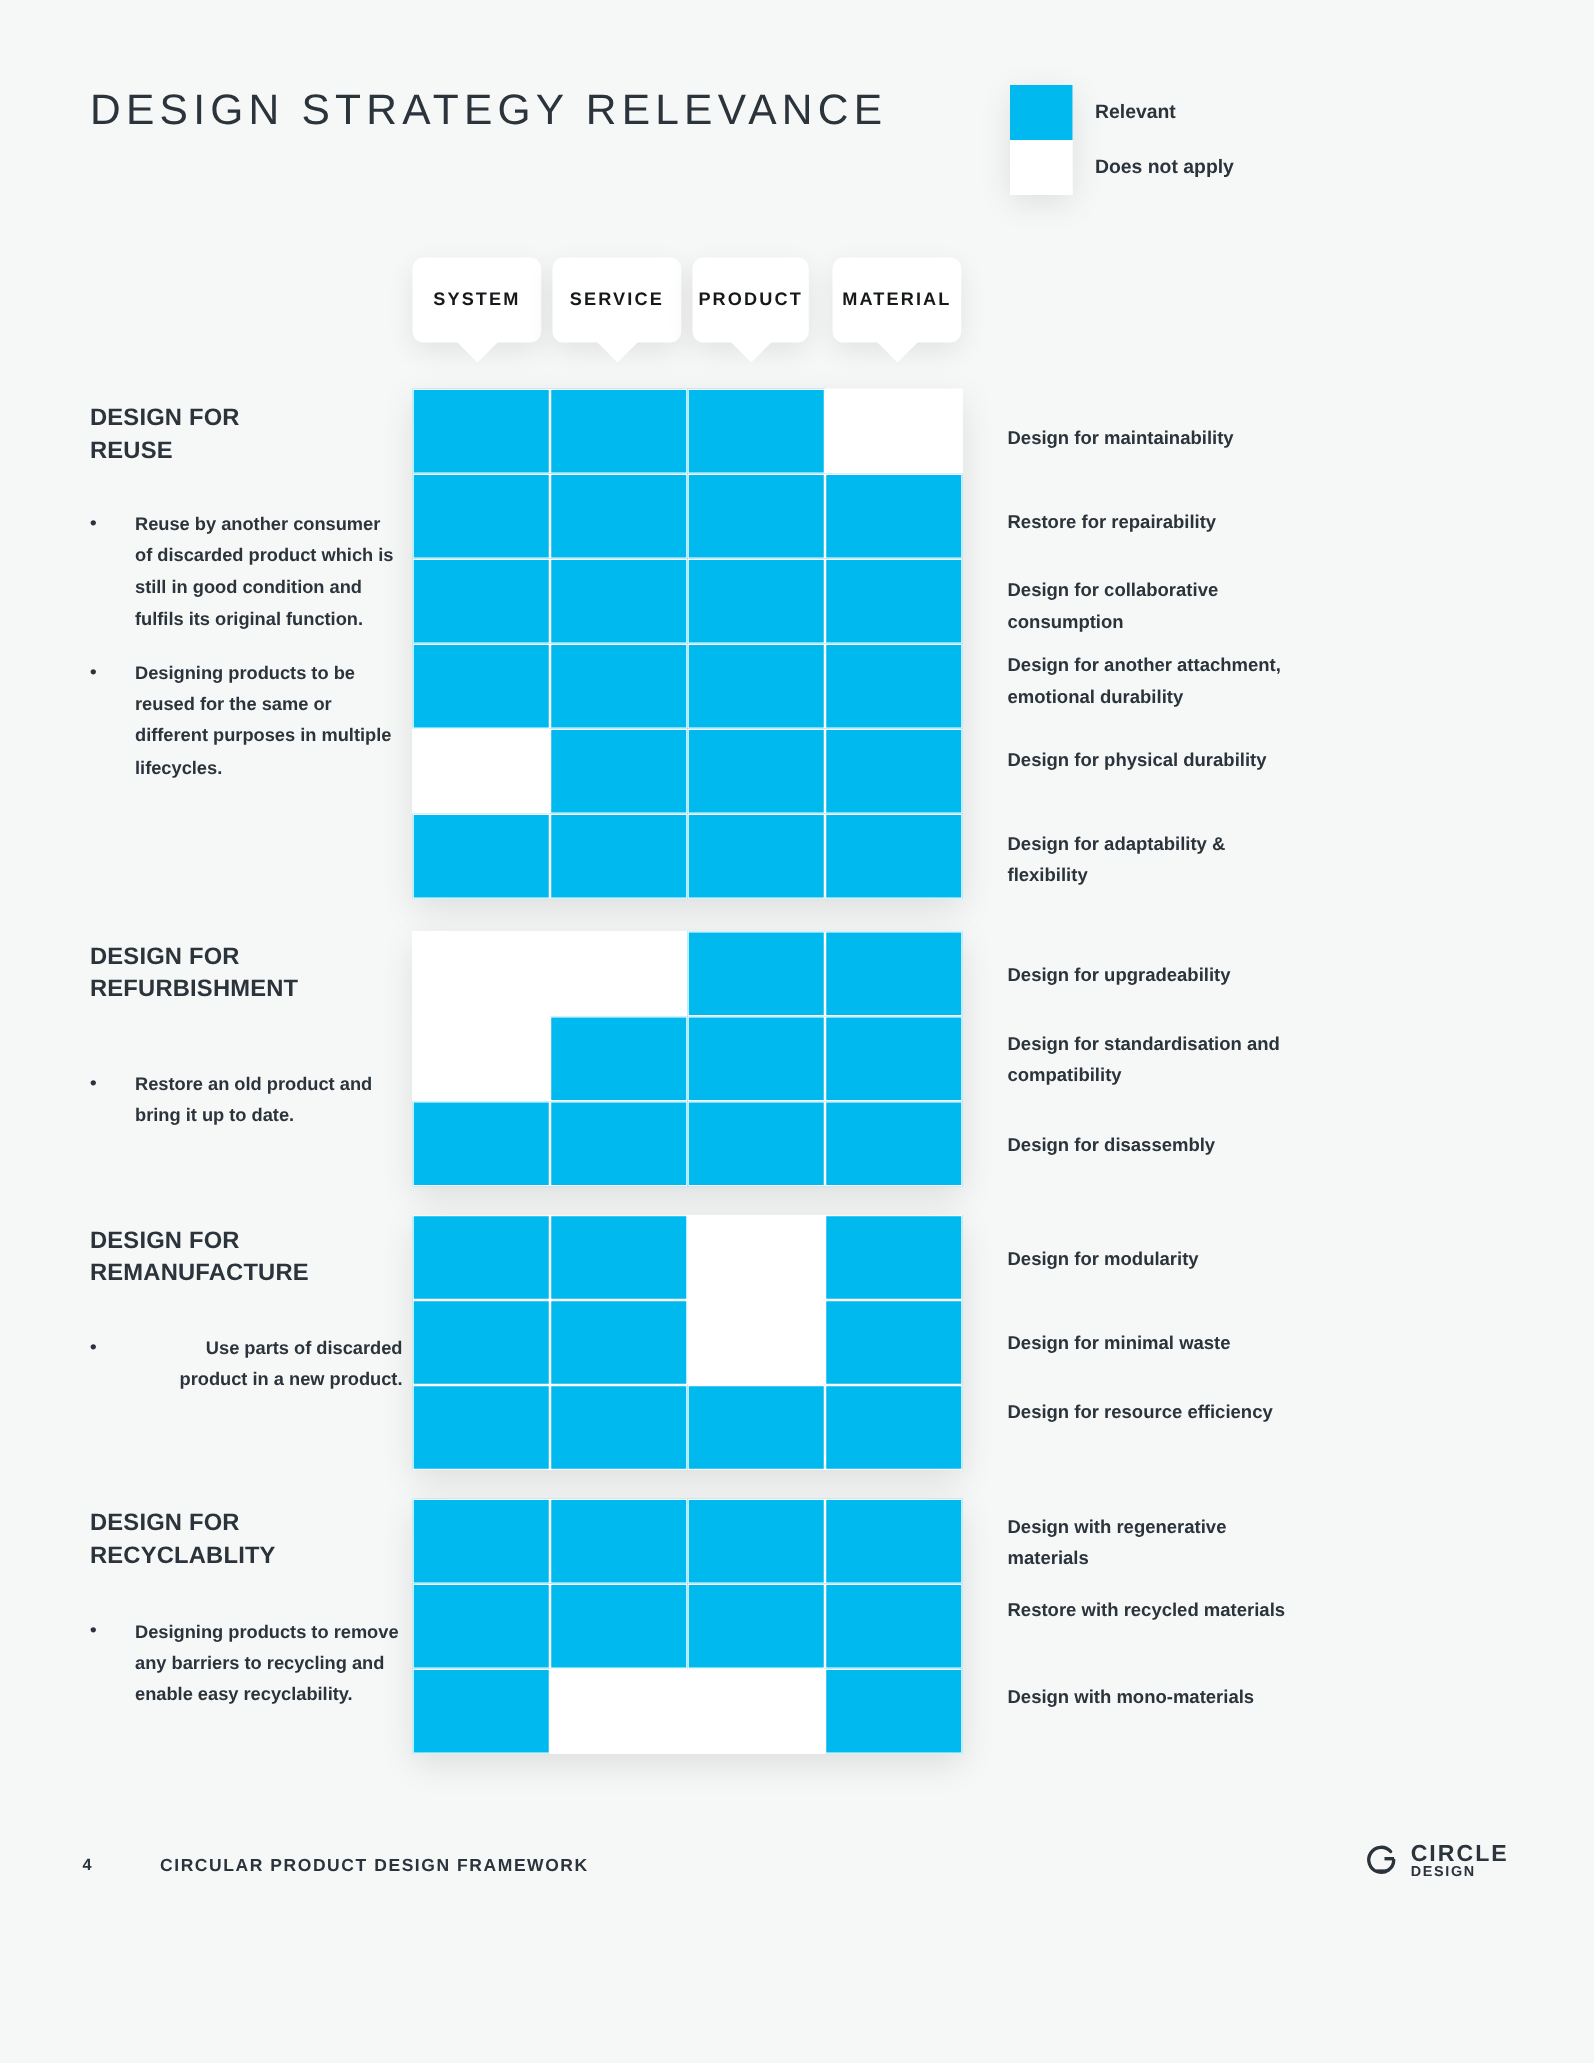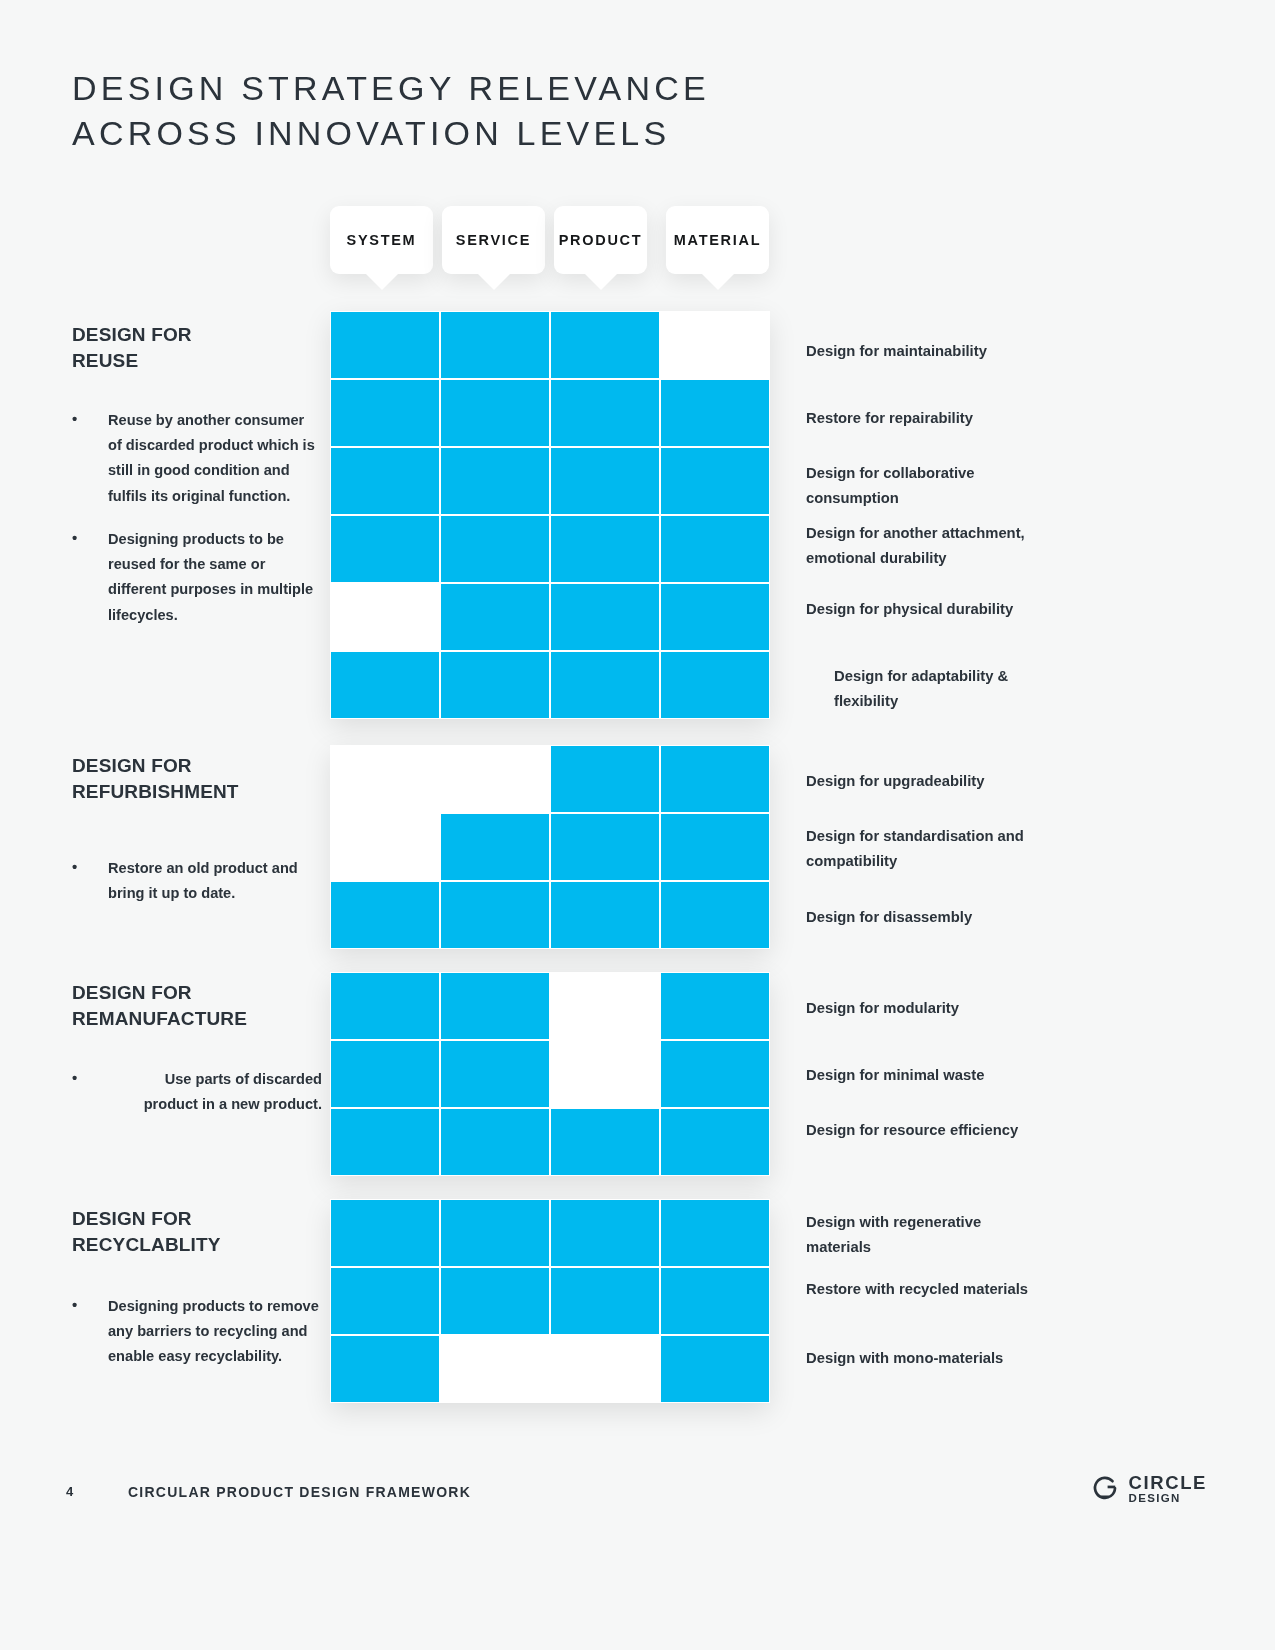--- a/index.html
+++ b/index.html
@@ -111,23 +111,34 @@
   .logo-text .l1 { font-size:18.5px; font-weight:700; letter-spacing:1.6px; color:#2b333b; }
   .logo-text .l2 { font-size:11.5px; font-weight:700; letter-spacing:1.35px; color:#2b333b; }
 </style>
 </head>
 <body>
 
 <div class="page">
 
   <div class="title">
     <span class="line">DESIGN STRATEGY RELEVANCE</span>
-    <span class="line">ACROSS INNOVATION LEVELS</span>
   </div>
 
+  <div class="legend">
+    <div class="legend-wrap">
+      <div class="legend-swatches">
+        <div class="legend-swatch on"></div>
+        <div class="legend-swatch off"></div>
+      </div>
+      <div class="legend-labels">
+        <div class="legend-label">Relevant</div>
+        <div class="legend-label">Does not apply</div>
+      </div>
+    </div>
+  </div>
 
   <div class="headers" id="headers">
       <div class="htab" style="left: 0px; width: 103px;">
         <span>SYSTEM</span>
       </div>
       <div class="htab" style="left: 112px; width: 103px;">
         <span>SERVICE</span>
       </div>
       <div class="htab" style="left: 224px; width: 93px;">
         <span>PRODUCT</span>
@@ -183,21 +194,21 @@
         <ul style="margin-top: 0px;">
           <li>Reuse by another consumer of discarded product which is still in good condition and fulfils its original function.</li>
           <li>Designing products to be reused for the same or different purposes in multiple lifecycles.</li>
         </ul>
       </div>
       <div class="rlabel" style="top: 339px;">Design for maintainability</div>
       <div class="rlabel" style="top: 406px;">Restore for repairability</div>
       <div class="rlabel" style="top: 461px;">Design for collaborative consumption</div>
       <div class="rlabel" style="top: 521px;">Design for another attachment, emotional durability</div>
       <div class="rlabel" style="top: 597px;">Design for physical durability</div>
-      <div class="rlabel" style="top: 664px; margin-left: 28px;">Design for adaptability &amp; flexibility</div>
+      <div class="rlabel" style="top: 664px;">Design for adaptability &amp; flexibility</div>
       <div class="block" style="top: 745px;">
         <div class="grow" style="height: 68px;">
           <div class="cell off"></div>
           <div class="cell off"></div>
           <div class="cell on"></div>
           <div class="cell on"></div>
         </div>
         <div class="grow" style="height: 68px;">
           <div class="cell off"></div>
           <div class="cell on"></div>

